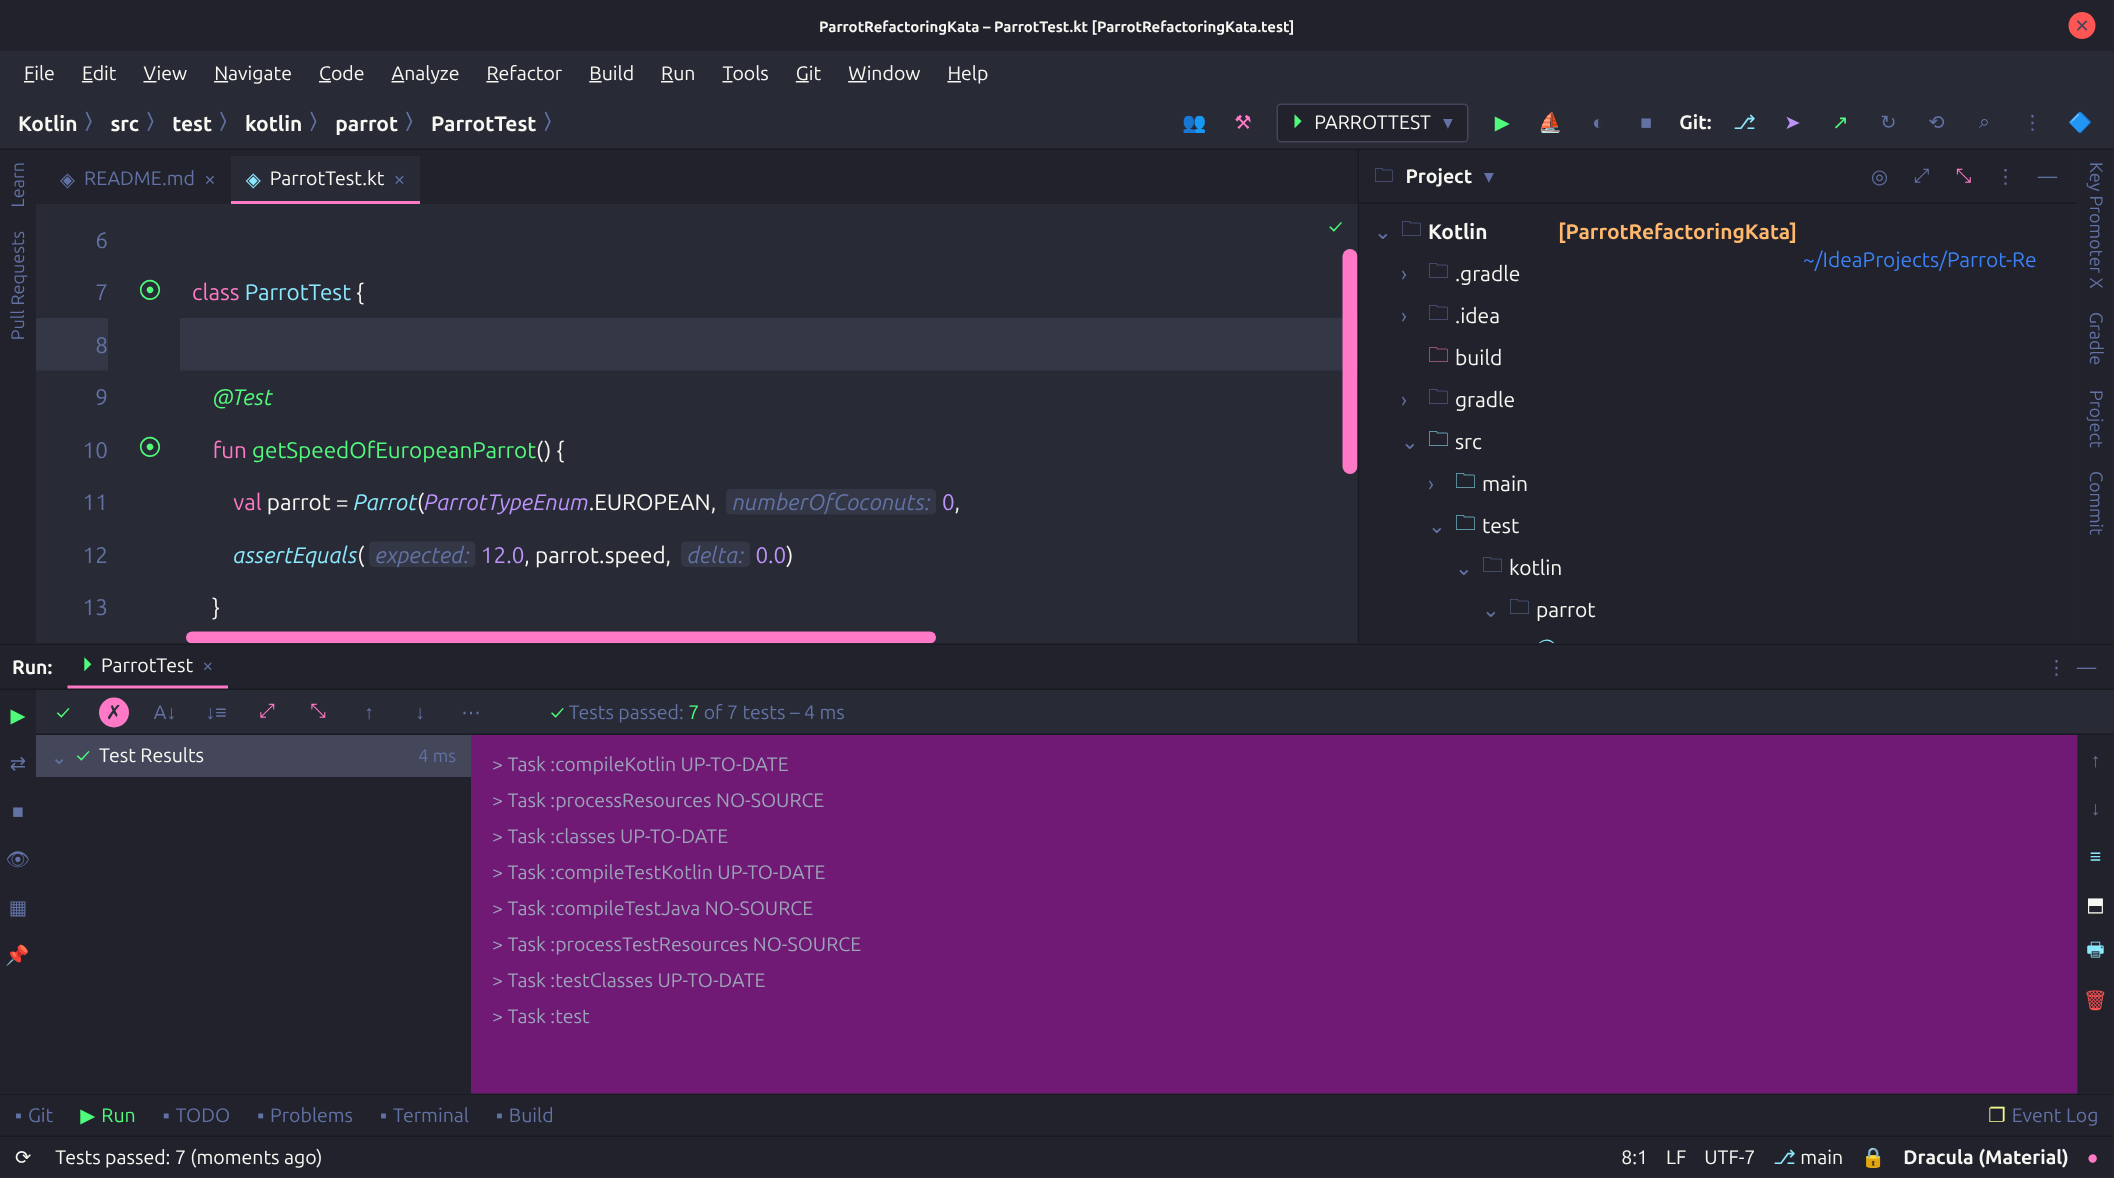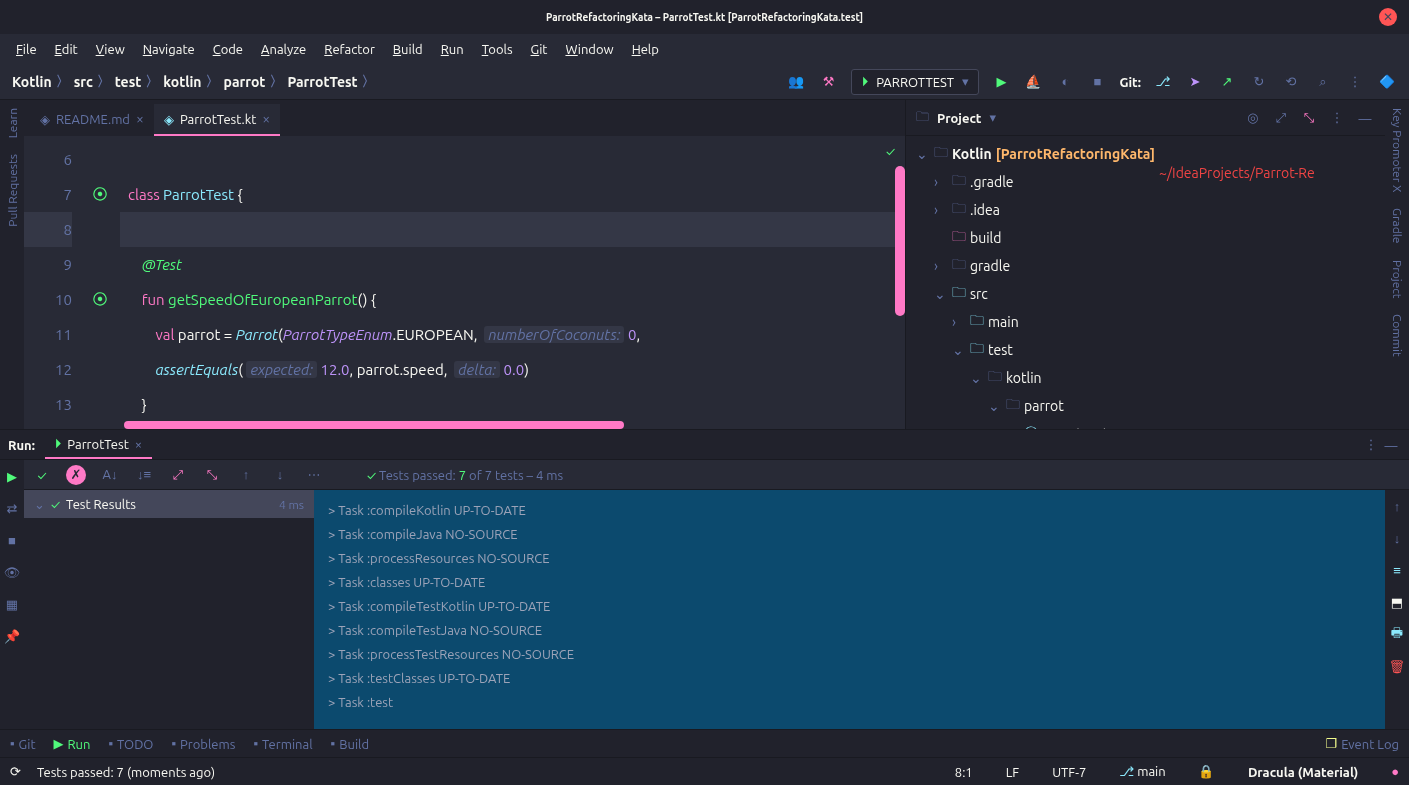--- a/index.html
+++ b/index.html
@@ -62,49 +62,49 @@
 .project-hdr { height:36px; display:flex; align-items:center; padding:0 10px; gap:8px; border-bottom:1px solid #191a21; }
 .project-hdr .lbl { font-weight:bold; }
 .project-hdr .spacer { flex:1; }
 .tree { flex:1; overflow:hidden; padding:4px 0; font-size:14px; }
 .tree-row { height:28px; display:flex; align-items:center; padding-left:10px; gap:4px; cursor:pointer; }
 .tree-row .arw { width:14px; color:#6272a4; }
 .tree-row .fld { color:#6272a4; }
 .tree-row .fld.pink { color:#ff79c6; }
 .tree-row .fld.cyan { color:#8be9fd; }
 .tree-row .name { color:#f8f8f2; }
-.tree-row .pkg { color:#ffb86c; font-weight:bold; }
-.tree-row .path { color:#ef4444;margin-top:38px; }
+.tree-row .pkg { color:#ffb86c; font-weight:bold;margin-left:43px; }
+.tree-row .path { color:#3b82f6;margin-top:38px; }
 
 
 .run-panel { height:300px; background:#282a36; border-top:1px solid #191a21; display:flex; position:relative; }
 .run-panel-hdr { position:absolute; top:0; left:0; right:0; height:30px; background:#21222c; display:flex; align-items:center; padding:0 8px; border-bottom:1px solid #191a21; }
 .run-tab { height:28px; padding:0 10px; display:flex; align-items:center; gap:6px; border-bottom:2px solid #ff79c6; color:#f8f8f2; }
 .run-body { display:flex; flex:1; margin-top:30px; }
 .run-left { width:24px; background:#21222c; display:flex; flex-direction:column; align-items:center; padding:6px 0; gap:12px; }
 .run-toolbar { height:30px; background:#282a36; display:flex; align-items:center; padding:0 8px; gap:14px; border-bottom:1px solid #191a21; }
 .run-toolbar .summary { color:#6272a4;margin-left:29px; }
 .run-toolbar .summary .ok { color:#50fa7b; }
 .run-content { flex:1; display:flex; flex-direction:column; }
 .run-split { flex:1; display:flex; }
 .test-tree { width:290px; background:#21222c; }
 .test-row { height:28px; background:#44475a; display:flex; align-items:center; padding:0 10px; gap:6px; }
 .test-row .ok { color:#50fa7b; }
 .test-row .time { margin-left:auto; color:#6272a4; font-size:12px;text-align:center; }
-.console { flex:1; background:#0c4a6e; padding:8px 14px; font-size:13px; line-height:24px; color:#9ca3b8; overflow:hidden; }
+.console { flex:1; background:#701a75; padding:8px 14px; font-size:13px; line-height:24px; color:#9ca3b8; overflow:hidden; }
 .run-right { width:24px; background:#21222c; display:flex; flex-direction:column; align-items:center; padding:6px 0; gap:12px; }
 
 
 .toolwindows { height:28px; background:#21222c; border-top:1px solid #191a21; display:flex; align-items:center; padding:0 10px; gap:18px; font-size:13px; }
 .tw-item { display:flex; align-items:center; gap:4px; color:#6272a4; cursor:pointer; }
 .tw-item.active { color:#50fa7b; }
 .tw-right { margin-left:auto; display:flex; align-items:center; gap:6px; }
 
 .statusbar { height:28px; background:#21222c; border-top:1px solid #191a21; display:flex; align-items:center; padding:0 10px; gap:16px; font-size:13px; color:#f8f8f2; }
-.statusbar .sb-right { margin-left:auto; display:flex; align-items:center; gap:33px; }
+.statusbar .sb-right { margin-left:auto; display:flex; align-items:center; gap:12px; }
 </style>
 </head>
 <body>
 
 <div class="titlebar">
   <span class="title">ParrotRefactoringKata – ParrotTest.kt [ParrotRefactoringKata.test]</span>
   <span class="close">✕</span>
 </div>
 
 <div class="menubar" id="menubar">
@@ -342,21 +342,20 @@
         <div class="test-tree">
           <div class="test-row">
             <span style="color:#6272a4">⌄</span>
             <span class="ok">✓</span>
             <span>Test Results</span>
             <span class="time">4 ms</span>
           </div>
         </div>
         <div class="console mono" id="console">
             <div>&gt; Task :compileKotlin UP-TO-DATE</div>
-            <div>&gt; Task :compileJava NO-SOURCE</div>
             <div>&gt; Task :processResources NO-SOURCE</div>
             <div>&gt; Task :classes UP-TO-DATE</div>
             <div>&gt; Task :compileTestKotlin UP-TO-DATE</div>
             <div>&gt; Task :compileTestJava NO-SOURCE</div>
             <div>&gt; Task :processTestResources NO-SOURCE</div>
             <div>&gt; Task :testClasses UP-TO-DATE</div>
             <div>&gt; Task :test</div>
           </div>
         <div class="run-right">
           <span class="icon-btn" style="color:#6272a4">↑</span>

